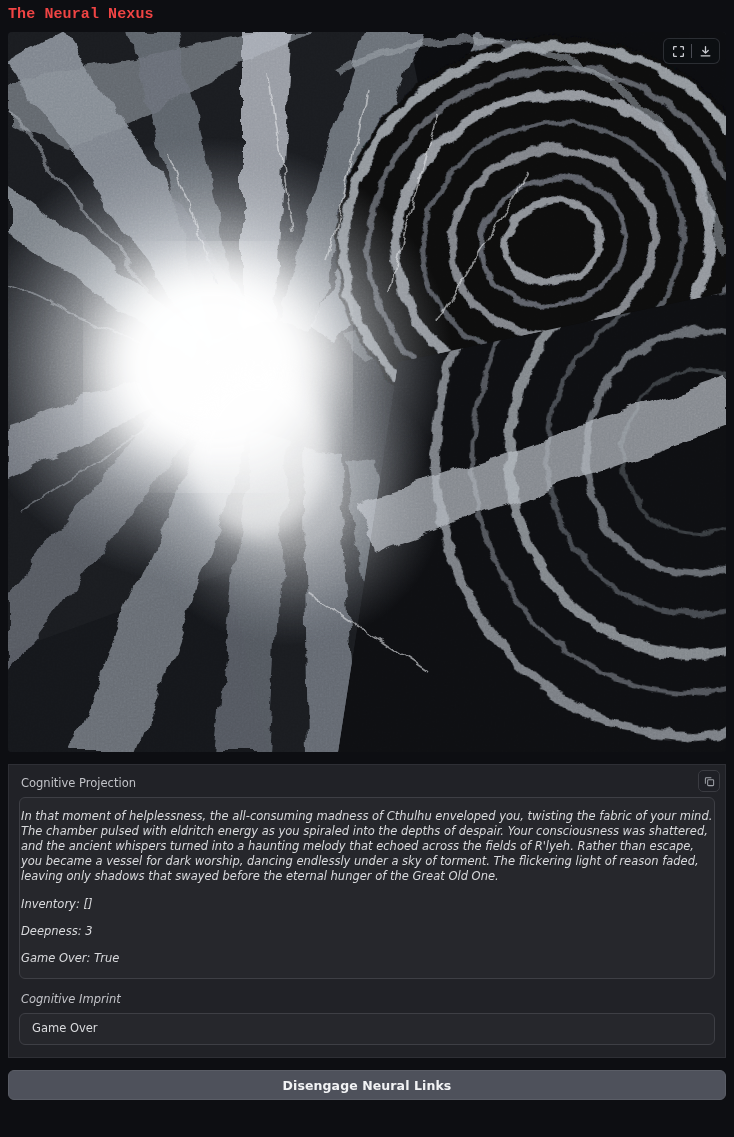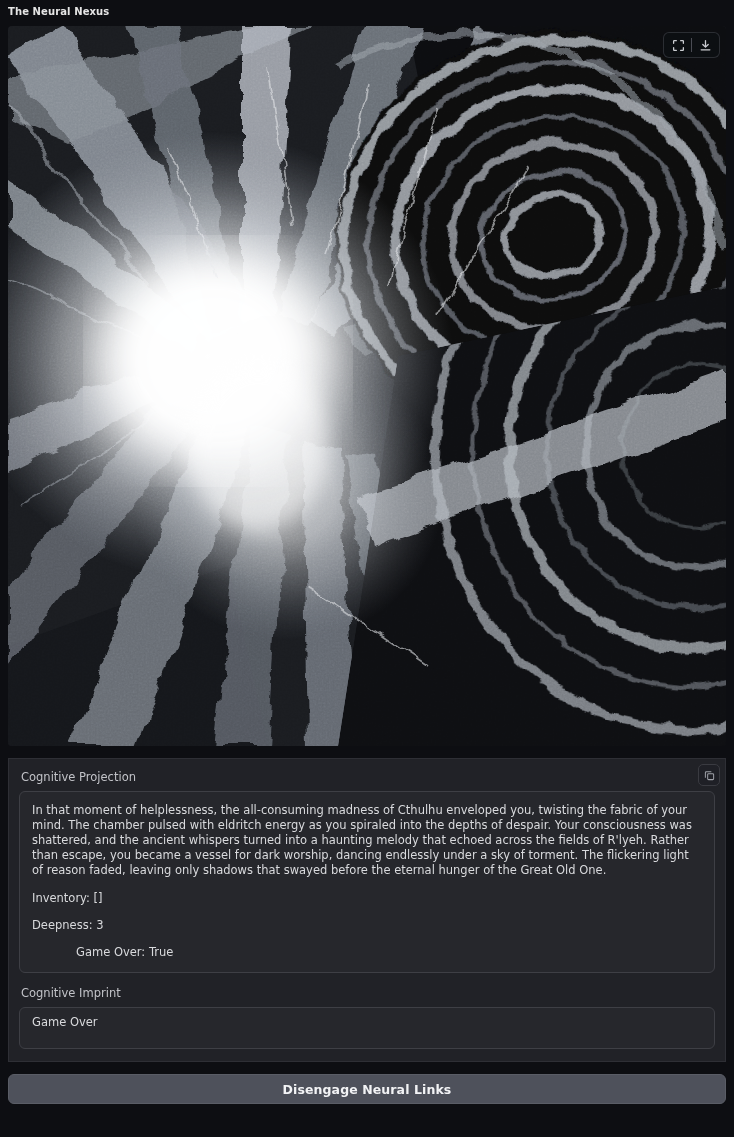--- a/index.html
+++ b/index.html
@@ -17,22 +17,22 @@
   html,body{margin:0;padding:0;}
   body{
     width:734px;height:1137px;
     background:var(--page-bg);
     font-family:"DejaVu Sans","Liberation Sans",sans-serif;
     color:var(--text-color);
     padding:4px 8px 0;
     overflow:hidden;
   }
   .app-title{
-    font-size:10px;font-weight:bold;color:#e5e5e5;
-    margin:2px 0 9px 0;letter-spacing:.1px;
+    font-size:15px;font-weight:bold;color:#ef4444;
+    margin:2px 0 9px 0;letter-spacing:.1px;font-family:Liberation Mono, monospace;
   }
   .image-frame{
     position:relative;width:718px;height:720px;
     border-radius:4px;overflow:hidden;background:#14161a;
   }
   .image-frame svg.scene{display:block;width:100%;height:100%;}
   .img-toolbar{
     position:absolute;top:6px;right:6px;
     display:flex;align-items:center;
     background:rgba(13,15,19,.78);
@@ -62,29 +62,29 @@
   }
   .copy-btn svg{stroke:#9fa1a8;}
   .field-label{
     font-size:11.5px;color:var(--label-color);
     margin:2px 0 7px 2px;
   }
   .output-box{
     background:var(--box-bg);
     border:1px solid var(--box-border);
     border-radius:6px;
-    padding:11px 12px;
-    font-size:11.5px;line-height:15px;color:var(--text-color);
+    padding:11px 1px;
+    font-size:11.5px;line-height:15px;color:var(--text-color);font-style:italic;
   }
   .output-box p{margin:0 0 12px 0;}
   .output-box p:first-child{margin-bottom:13px;}
-  .output-box p:last-child{margin-bottom:1px;margin-left:44px;}
-  .imprint-label{margin-top:13px;}
+  .output-box p:last-child{margin-bottom:1px;}
+  .imprint-label{margin-top:13px;font-style:italic;}
   .text-input{
-    width:100%;height:42px;
+    width:100%;height:32px;
     background:var(--box-bg);
     border:1px solid var(--box-border);
     border-radius:6px;
     color:var(--text-color);
     font-size:11.5px;line-height:28px;
     padding:0 12px;
     font-family:inherit;
   }
   .action-button{
     display:block;width:718px;height:30px;

